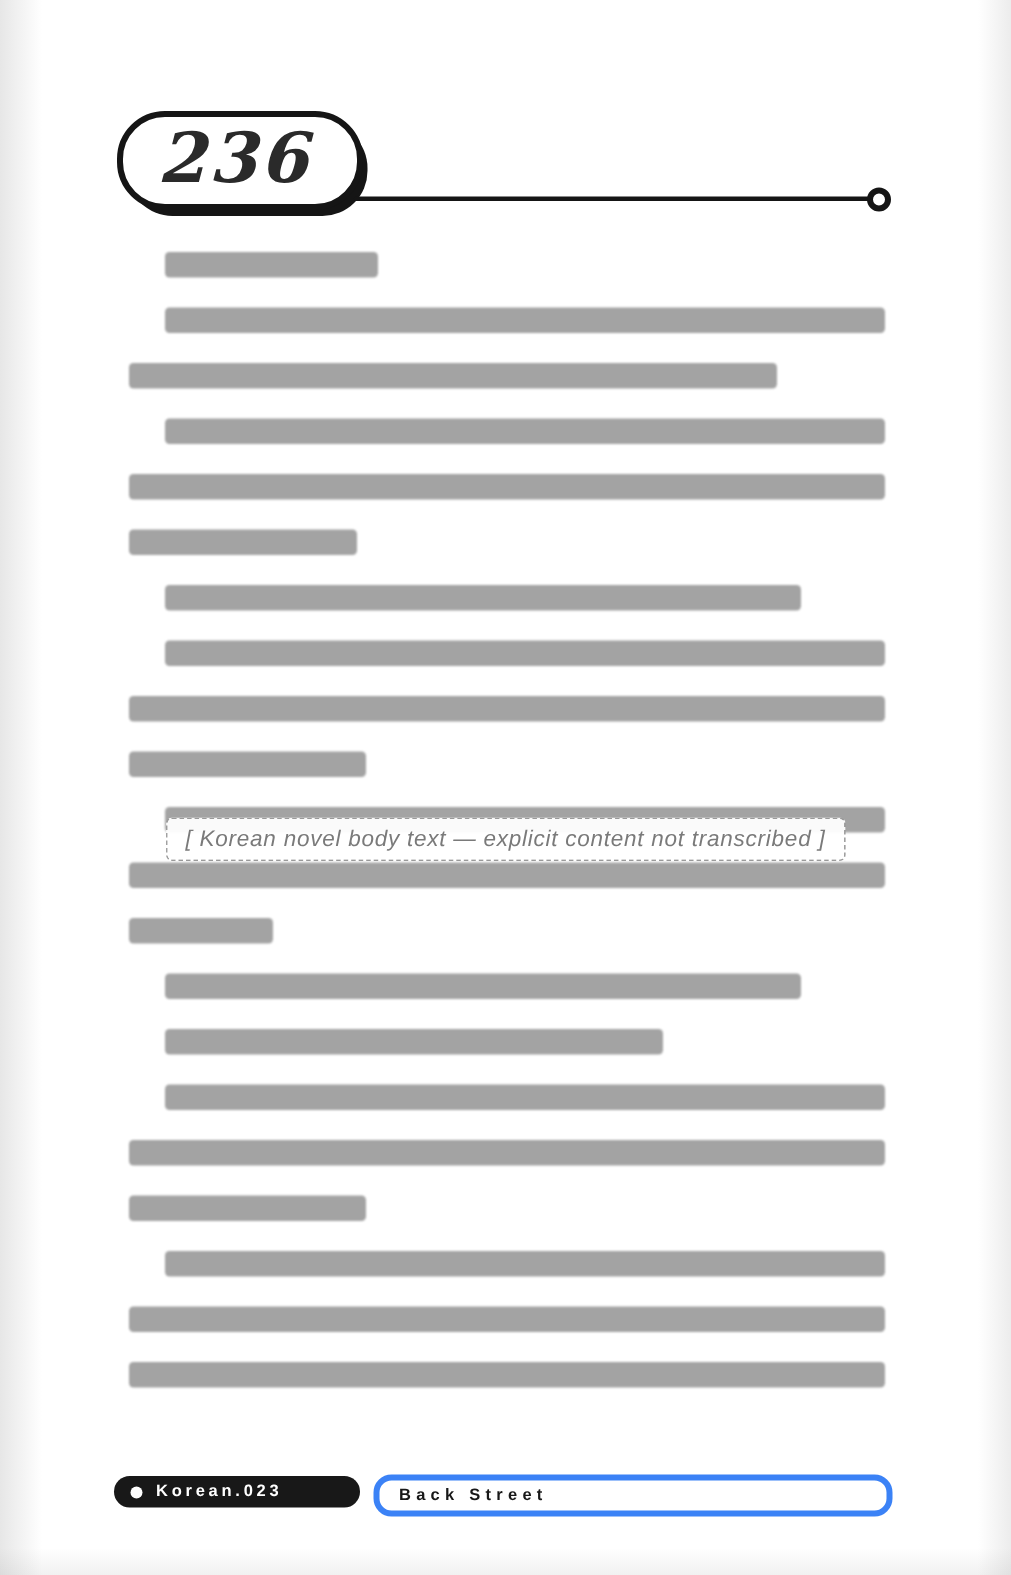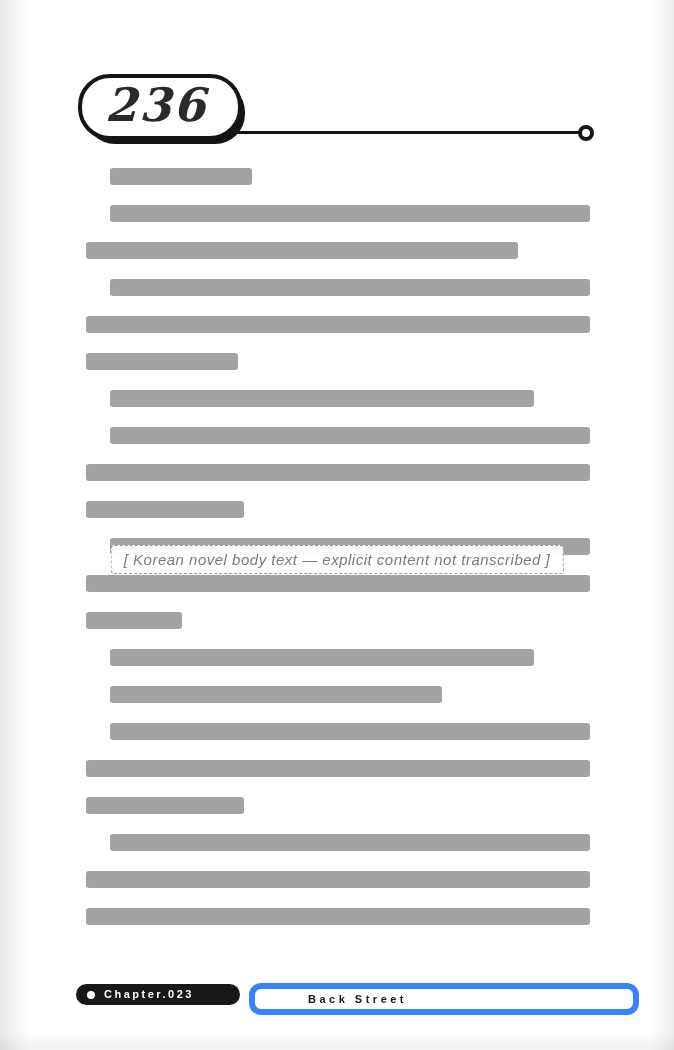--- a/index.html
+++ b/index.html
@@ -63,21 +63,21 @@
   .footer-chapter .dot{
     width:8px;height:8px;border-radius:50%;background:#ffffff;
     margin-left:11px;flex:0 0 auto;
   }
   .footer-chapter .label{
     color:#ffffff;font-size:11px;font-weight:bold;letter-spacing:2.5px;
     margin-left:9px;line-height:21px;
   }
   .footer-section{
     position:absolute;left:249px;top:983px;width:338px;height:20px;
-    border:6px solid #3b82f6;border-radius:12px;background:#ffffff;padding-left:40px;
+    border:4px solid #3b82f6;border-radius:12px;background:#ffffff;
   }
   .footer-section .label{
     color:#181818;font-size:11px;font-weight:bold;letter-spacing:3.5px;
     line-height:20px;padding-left:13px;display:block;
   }
 </style>
 </head>
 <body>
 
 <div class="page-shade"></div>
@@ -150,17 +150,17 @@
       <div class="bar" style="margin-left: 0px; width: calc(100% + 0px);"></div>
     </div>
     <div class="tline">
       <div class="bar" style="margin-left: 0px; width: calc(100% + 0px);"></div>
     </div>
   </div>
 <div class="redaction-notice">[ Korean novel body text — explicit content not transcribed ]</div>
 
 <div class="footer-chapter">
   <span class="dot"></span>
-  <span class="label">Chapter.023</span>
+  <span class="label">Korean.023</span>
 </div>
 <div class="footer-section">
   <span class="label">Back Street</span>
 </div>
 
 </body></html>

